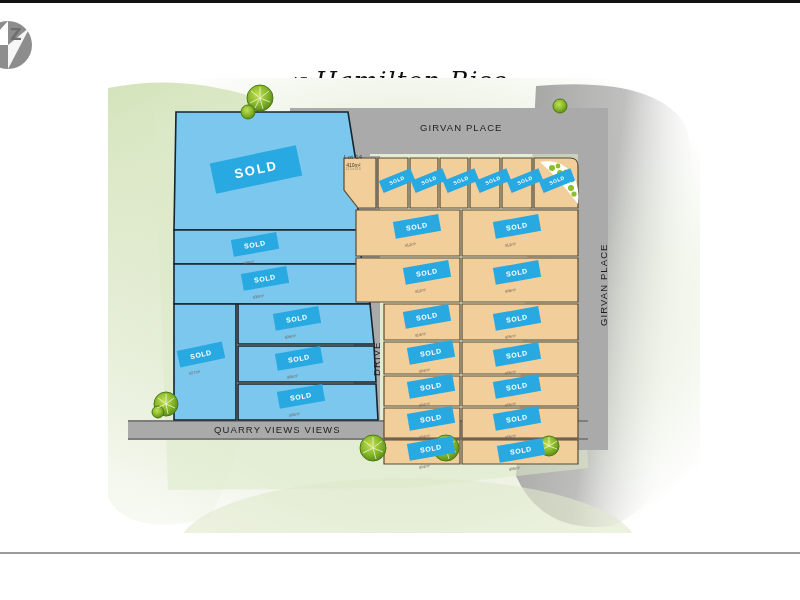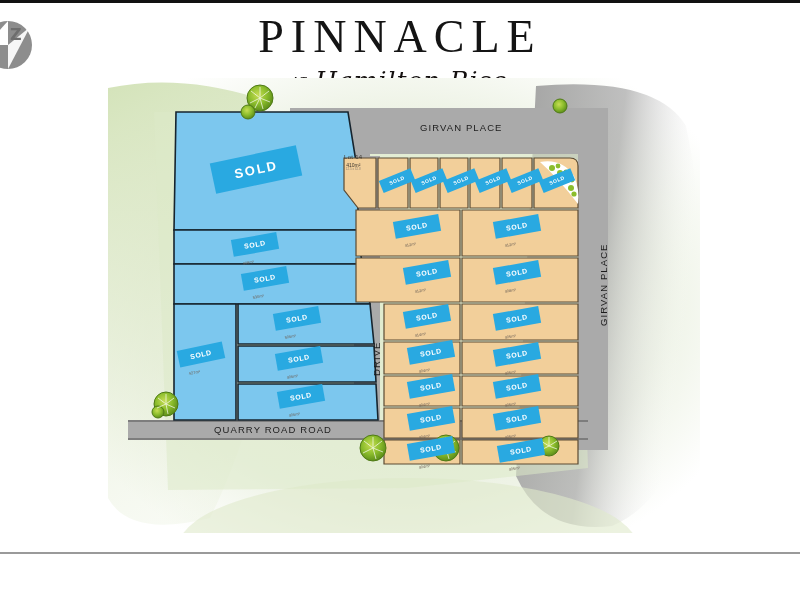--- a/index.html
+++ b/index.html
@@ -124,21 +124,20 @@
 
   <div class="corner-logo">
     <svg width="66" height="62" viewBox="0 0 66 62">
       <circle cx="26" cy="31" r="24" fill="#8d8d8d"></circle>
       <path d="M4 31 L26 7 L26 31 Z" fill="#ffffff"></path>
       <path d="M26 31 L48 13 L26 55 Z" fill="#ffffff" opacity="0.92"></path>
       <text x="28" y="26" font-family="DejaVu Sans, sans-serif" font-size="16" font-weight="bold" fill="#6e6e6e">Z</text>
     </svg>
   </div>
 
-  <div class="brand-title">PINNACLE</div>
   <div class="brand-sub">
     <span class="at">AT</span><span class="script">Hamilton Rise</span>
   </div>
 
   <div class="map-wrap">
 
     <svg class="map-svg" width="592" height="455" viewBox="0 0 592 455">
       <defs>
         <radialGradient id="wash" cx="50%" cy="50%" r="62%">
           <stop offset="0%" stop-color="#e6efd6"></stop>
@@ -260,21 +259,21 @@
         </g>
       </g>
     </svg>
 
     <div class="road-label" style="left:312px; top:44px;">GIRVAN PLACE</div>
 
     <div class="road-label vert" style="left:490px; top:248px;">GIRVAN PLACE</div>
 
     <div class="road-label vert2" style="left:263px; top:298px;">DRIVE</div>
 
-    <div class="road-label" style="left:106px; top:346px;">QUARRY ROAD ROAD</div>
+    <div class="road-label" style="left:106px; top:346px;">QUARRY VIEWS VIEWS</div>
 
     <div class="lot14">
       <span class="t1">Lot 14</span>
       <span class="t2">410m²</span>
       <span class="t3">12.5 x 32.8</span>
     </div>
 
     <div class="sold big" style="left:104px; top:76px; transform:rotate(-12deg);">SOLD</div>
 
     <div class="sold mid" style="left:124px; top:158px; transform:rotate(-10deg);">SOLD</div>

